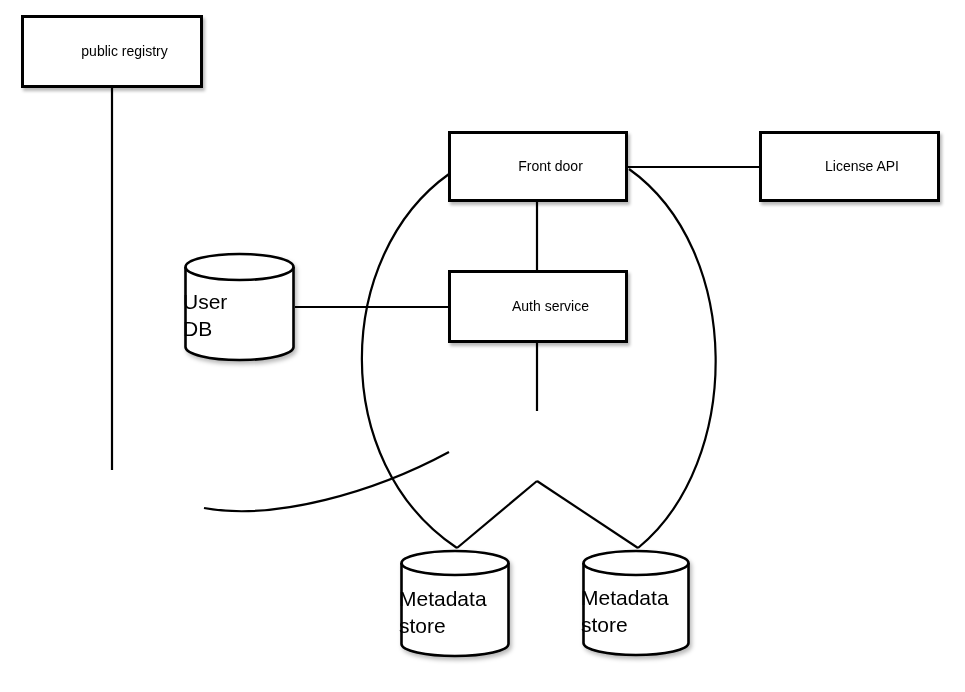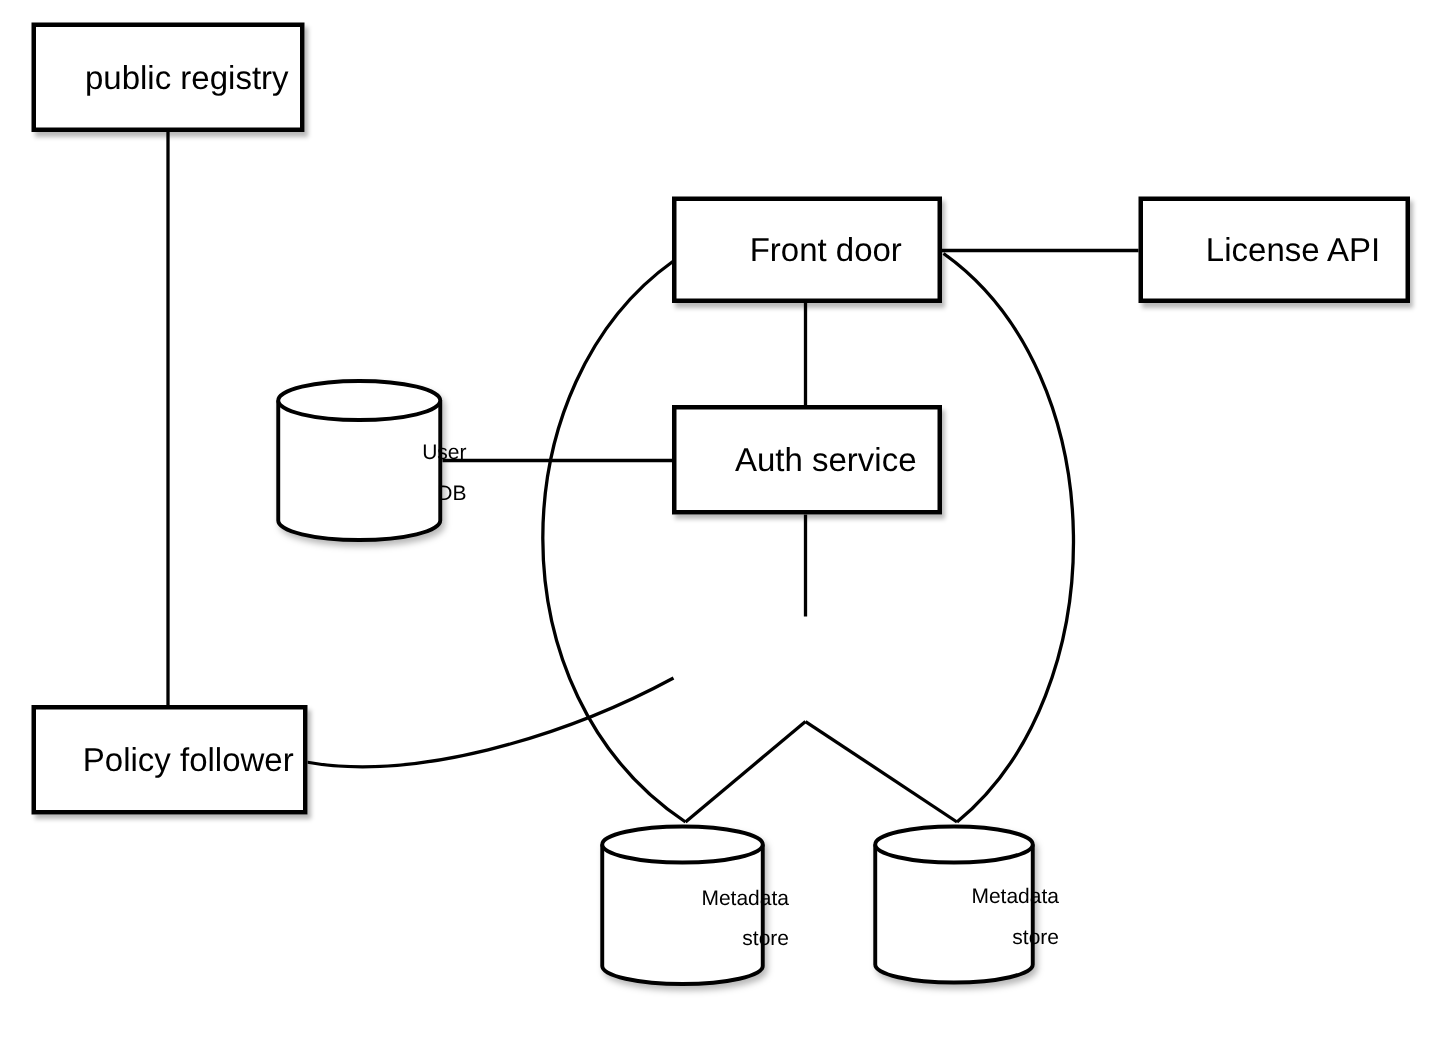--- a/index.html
+++ b/index.html
@@ -31,46 +31,46 @@
   .node-box {
     position: absolute;
     box-sizing: border-box;
     background: #ffffff;
     border: 3px solid #000000;
     box-shadow: 2px 3px 3px rgba(0,0,0,0.28);
     display: flex;
     align-items: center;
     justify-content: center;
     text-align: center;
-    font-size: 22px;
+    font-size: 14px;
     color: #000000;
     line-height: 27px;
     padding-left: 25px;
   }
   .node-cylinder {
     position: absolute;
   }
   .node-cylinder svg {
     display: block;
     filter: drop-shadow(2px 3px 2px rgba(0,0,0,0.28));
   }
   .cyl-label {
     position: absolute;
-    left: 15px;
+    left: 0;
     top: 0;
     width: 100%;
     height: 100%;
     box-sizing: border-box;
     padding-top: 14px;
     display: flex;
     flex-direction: column;
-    align-items: flex-end;
+    align-items: flex-start;
     justify-content: center;
     text-align: center;
-    font-size: 14px;
+    font-size: 21px;
     color: #000000;
     line-height: 27px;
   }
   .two-line {
     display: flex;
     flex-direction: column;
     align-items: center;
   }
 </style>
 </head>
@@ -101,23 +101,20 @@
 
   <div class="node-box" style="left:759px; top:131px; width:181px; height:71px;">
     <span>License API</span>
   </div>
 
   <div class="node-box" style="left:448px; top:270px; width:180px; height:73px;text-align:center;">
     <span>Auth service</span>
   </div>
 
 
-  <div class="node-box" style="left:21px; top:470px; width:184px; height:73px;">
-    <span>Policy follower</span>
-  </div>
 
   <div class="node-cylinder" style="left:183px; top:251px; width:113px; height:114px;">
     <svg width="113" height="114" viewBox="0 0 113 114">
       <path d="M2.5,16 L2.5,96 A54,13 0 0 0 110.5,96 L110.5,16" fill="#ffffff" stroke="#000000" stroke-width="2.6"></path>
       <ellipse cx="56.5" cy="16" rx="54" ry="13" fill="#ffffff" stroke="#000000" stroke-width="2.6"></ellipse>
     </svg>
     <div class="cyl-label">
       <span>User</span>
       <span>DB</span>
     </div>

